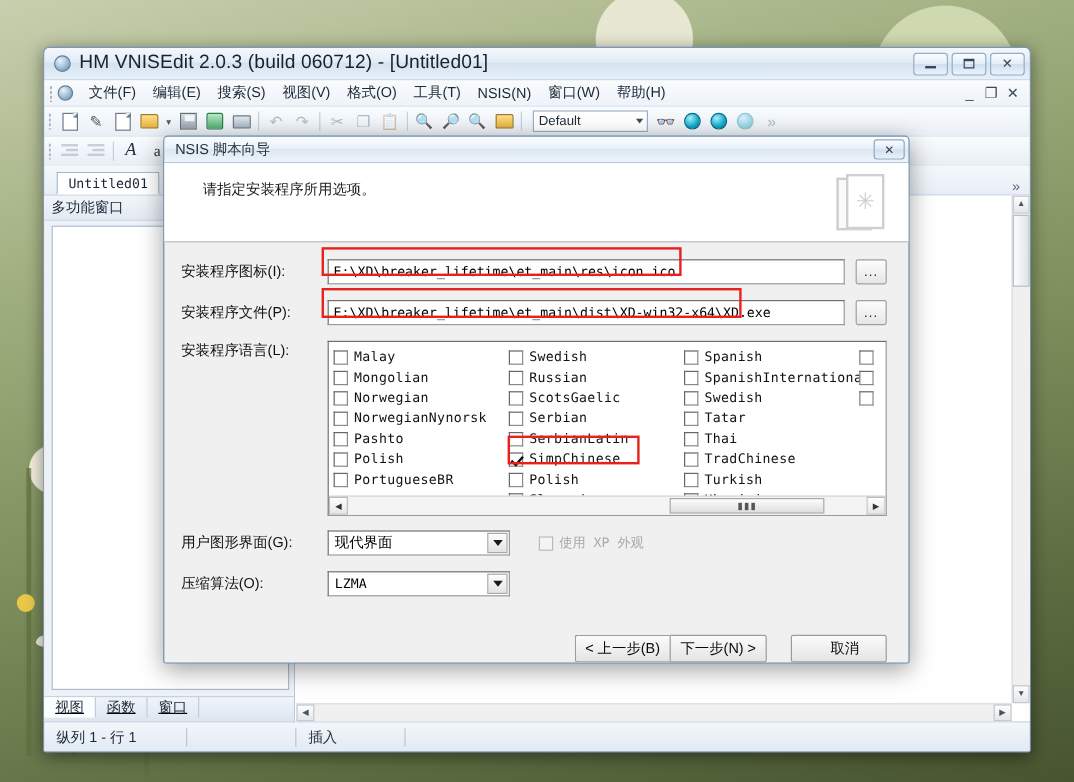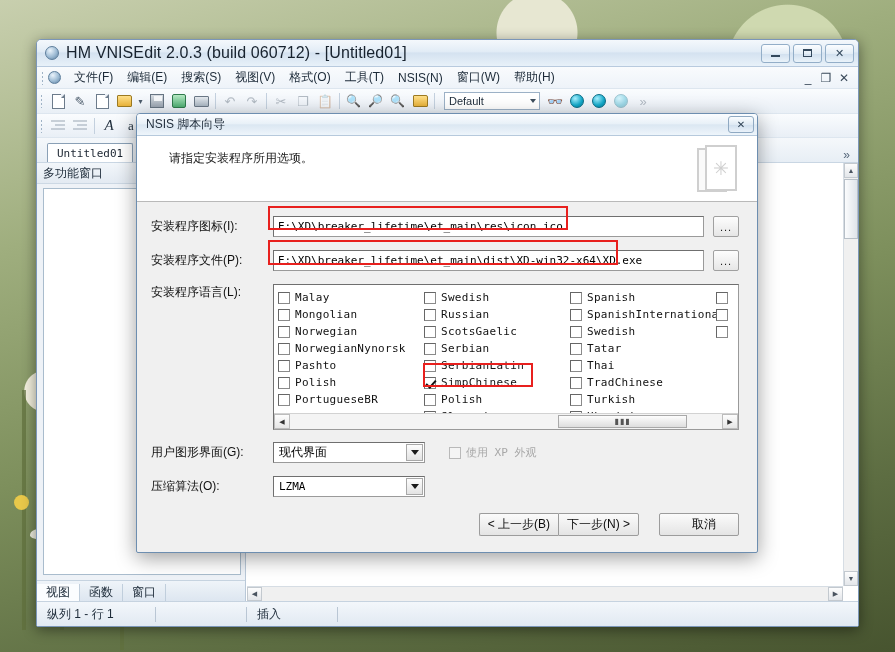--- a/index.html
+++ b/index.html
@@ -165,23 +165,23 @@
     border-right: 1px solid #b9c8d8; background: #eef2f7;
   }
   #left-panel-title {
     height: 21px; display: flex; align-items: center; padding-left: 6px;
     font-size: 12px; color: #1c2a38;
     background: linear-gradient(to bottom,#f2f6fa,#e3eaf2);
     border-bottom: 1px solid #ccd8e4;
   }
   #left-panel-body { flex: 1; background: #ffffff; border: 1px solid #a9bccd; margin: 4px 4px 0 6px; }
   #left-tabs {
-    height: 21px; display: flex; align-items: flex-end;
+    height: 21px; display: flex; align-items: flex-start;
     background: linear-gradient(to bottom,#eff4f9,#dde6f0);
-    border-top: 1px solid #c6d3e0; margin-top: 5px;
+    border-top: 1px solid #c6d3e0; margin-top: 5px; text-decoration: underline;
   }
   .left-tab {
     padding: 0 9px; font-size: 12px; color: #1c2a38;
     display: flex; align-items: center;
     border-right: 1px solid #c0cedc;
   }
   .left-tab.active { background: #fbfdff; }
   #editor-area { flex: 1; background: #ffffff; position: relative; border-left:1px solid #fff; }
   #editor-vscroll {
     position: absolute; right: 0; top: 0; bottom: 15px; width: 15px;
@@ -329,21 +329,21 @@
   .sel .sel-arrow i {
     border-left: 4px solid transparent; border-right: 4px solid transparent;
     border-top: 5px solid #1a1a1a;
   }
   .sel.mono { font-family: "DejaVu Sans Mono", monospace; font-size: 11px; }
   .xp-check { display: flex; align-items: center; margin-left: 24px; }
   .xp-check .cbx { border-color: #b9b9b9; background: #f4f4f4; }
   .xp-check span { font-size: 11px; color: #a8a8a8; font-family:"DejaVu Sans Mono", monospace; }
   
   #wiz-buttons {
-    position: absolute; right: 18px; bottom: 16px;
+    position: absolute; right: 18px; bottom: 0px;
     display: flex; align-items: center;
   }
   .wbtn {
     height: 23px; min-width: 72px; padding: 0 8px;
     background: linear-gradient(to bottom,#fbfbfb,#e4e4e4);
     border: 1px solid #9c9c9c; border-radius: 2px;
     display: flex; align-items: center; justify-content: center;
     font-size: 12px; color: #0a0a0a; white-space: nowrap;
   }
   .wbtn.joined-left { border-right: none; border-radius: 2px 0 0 2px; }

